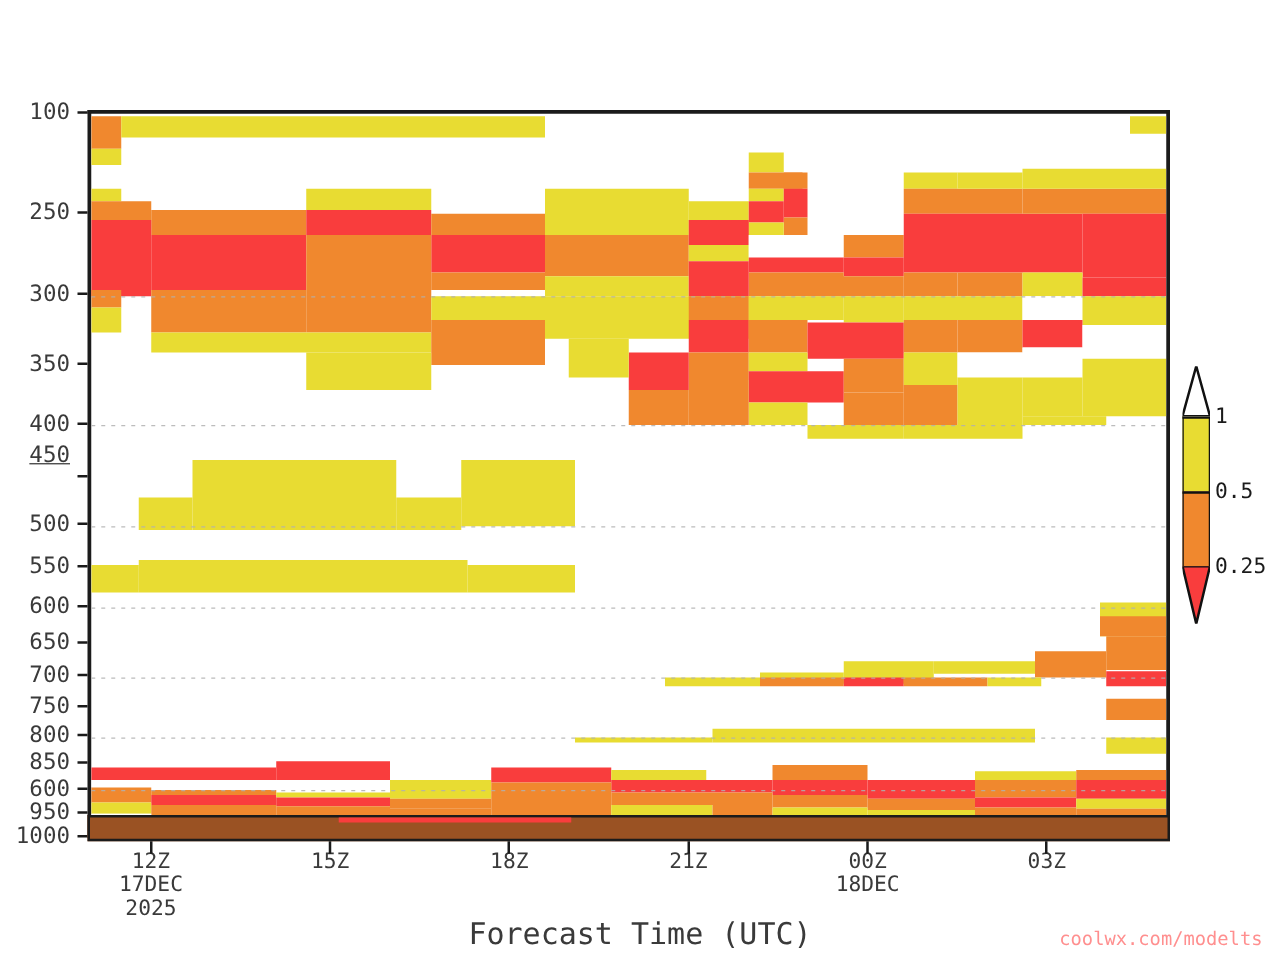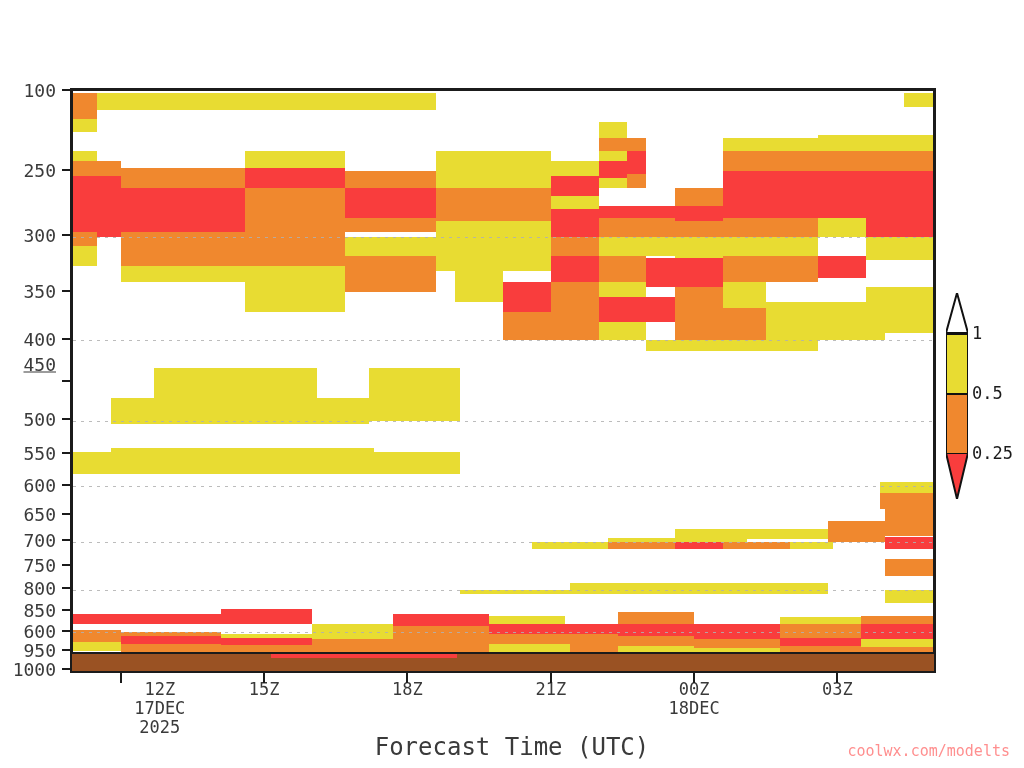--- a/index.html
+++ b/index.html
@@ -287,21 +287,21 @@
         <div class="gline" style="top: 498.723px;"></div>
         <div class="gline" style="top: 541.096px;"></div>
       </div>
   </div>
 
   <div id="ground">
     <div id="groundred" style="left: 198.889px; width: 186.333px;"></div>
   </div>
 
   <div id="xaxis">
-      <div class="xtick" style="left: 120.778px; margin-left: 39px;"><span>12Z</span><br><span>17DEC</span><br><span>2025</span></div>
+      <div class="xtick" style="left: 120.778px;"><span>12Z</span><br><span>17DEC</span><br><span>2025</span></div>
       <div class="xtickmark" style="left: 119.778px;"></div>
       <div class="xtick" style="left: 264.111px;"><span>15Z</span></div>
       <div class="xtickmark" style="left: 263.111px;"></div>
       <div class="xtick" style="left: 407.444px;"><span>18Z</span></div>
       <div class="xtickmark" style="left: 406.444px;"></div>
       <div class="xtick" style="left: 550.778px;"><span>21Z</span></div>
       <div class="xtickmark" style="left: 549.778px;"></div>
       <div class="xtick" style="left: 694.111px;"><span>00Z</span><br><span>18DEC</span></div>
       <div class="xtickmark" style="left: 693.111px;"></div>
       <div class="xtick" style="left: 837.444px;"><span>03Z</span></div>

